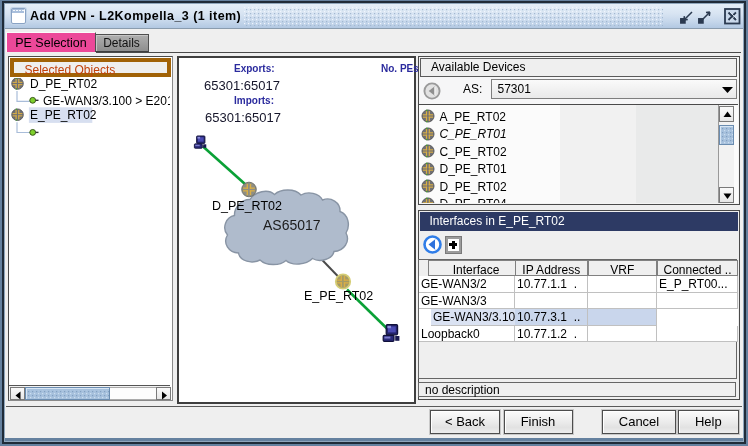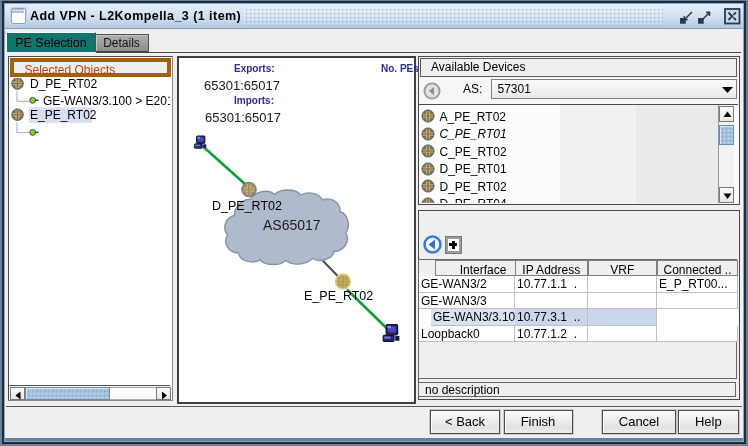--- a/index.html
+++ b/index.html
@@ -13,21 +13,21 @@
 #titlebar { left:0; top:0; width:737.5px; height:25px;
   background:linear-gradient(180deg,#E4EEF8 0%,#D8E4F2 40%,#C6D7EB 72%,#B2C8E2 100%);
   border-bottom:1px solid #8A9CAE; }
 #bumps { left:239px; top:3px; width:419px; height:19px; }
 #titleicon { left:6px; top:3.5px; width:15px; height:16px; background:#FFFFFF;
   border:1.5px solid #8AA3C4; border-radius:2px; box-shadow:0 0 0 1px #C3D4E8; }
 #titleicon .bar { position:absolute; left:0; top:0; width:12px; height:4px; background:#A9BFDC; }
 #titleicon .bar i { position:absolute; top:1px; width:1.5px; height:1.5px; background:#F4F8FC; }
 #titletext { left:25px; top:0; height:25px; line-height:25px; font-size:12.5px; font-weight:bold; color:#000; letter-spacing:0.45px; }
 
-#tab1 { left:1px; top:28.3px; width:90px; height:19.7px; background:#0f766e;
+#tab1 { left:1px; top:28.3px; width:90px; height:19.7px; background:#ec4899;
   border-top:1px solid #FBFBFB; border-left:1px solid #FBFBFB; border-right:1.6px solid #4F4F4F;
   font-size:12.5px; color:#000; text-align:center; line-height:20px; overflow:hidden; }
 #tab2 { left:89.5px; top:30px; width:54px; height:18px;
   background:linear-gradient(180deg,#AFAFAF,#8E8E8E);
   border:1px solid #4F4F4F; border-bottom:1.5px solid #3F3F3F;
   box-shadow:inset 1px 1px 0 #C6C6C6;
   font-size:12px; color:#111; text-align:center; line-height:16px; }
 #tabline { left:91px; top:47.7px; width:644.5px; height:1.4px; background:#4A4A4A; }
 
 #lpanel { left:2.5px; top:51.5px; width:165px; height:345px; background:#FFFFFF;
@@ -308,35 +308,36 @@
               <rect x="1" y="1" width="13" height="18" fill="url(#bmpB)"></rect>
             </svg></div>
         <div class="abs sbbtn" style="left:0px;top:82.5px;width:15px;height:15.5px;"><svg width="15" height="15">
               <path d="M3.5 5.5 L11.5 5.5 L7.5 11 Z" fill="#000"></path>
             </svg></div>
       </div>
     </div>
   </div>
 
   <div class="abs" id="rbot">
+    <div class="abs" id="rbhead">Interfaces in E_PE_RT02</div>
 
     <svg class="abs" style="left:4px;top:24px" width="19" height="19" viewBox="0 0 19 19">
       <circle cx="9.5" cy="9.5" r="8" fill="#FFF" stroke="#2F7DE8" stroke-width="2.6"></circle>
       <path d="M12.5 4 L5.5 9.5 L12.5 15 Z" fill="#2F72DC"></path>
       <line x1="12.5" y1="4.5" x2="12.5" y2="14.5" stroke="#FFF" stroke-width="1"></line>
     </svg>
     <div class="abs" style="left:25.5px;top:25px;width:17px;height:17.5px;background:#9C9C9C;border:1px solid #7A7A7A;">
       <div class="abs" style="left:2px;top:2px;width:11px;height:11.5px;background:#FFF;"></div>
       <div class="abs" style="left:3.5px;top:6.3px;width:8px;height:3px;background:#000;"></div>
       <div class="abs" style="left:6px;top:3.8px;width:3px;height:8px;background:#000;"></div>
     </div>
 
     <div class="abs" id="iftable">
 
-      <div class="thcell" style="left:16px;width:96px;">Interface</div>
+      <div class="thcell" style="left:9px;width:96px;">Interface</div>
       <div class="thcell" style="left:96px;width:72.5px;">IP Address</div>
       <div class="thcell" style="left:168.5px;width:69.5px;">VRF</div>
       <div class="thcell" style="left:238px;width:81px;">Connected ..</div>
 
       <div class="trow" style="top:16.5px;">
         <div class="tcell" style="left:0;width:96px;">GE-WAN3/2</div>
         <div class="tcell" style="left:96px;width:72.5px;">10.77.1.1&nbsp;&nbsp;.</div>
         <div class="tcell" style="left:168.5px;width:69.5px;"></div>
         <div class="tcell" style="left:238px;width:81px;">E_P_RT00...</div>
       </div>

